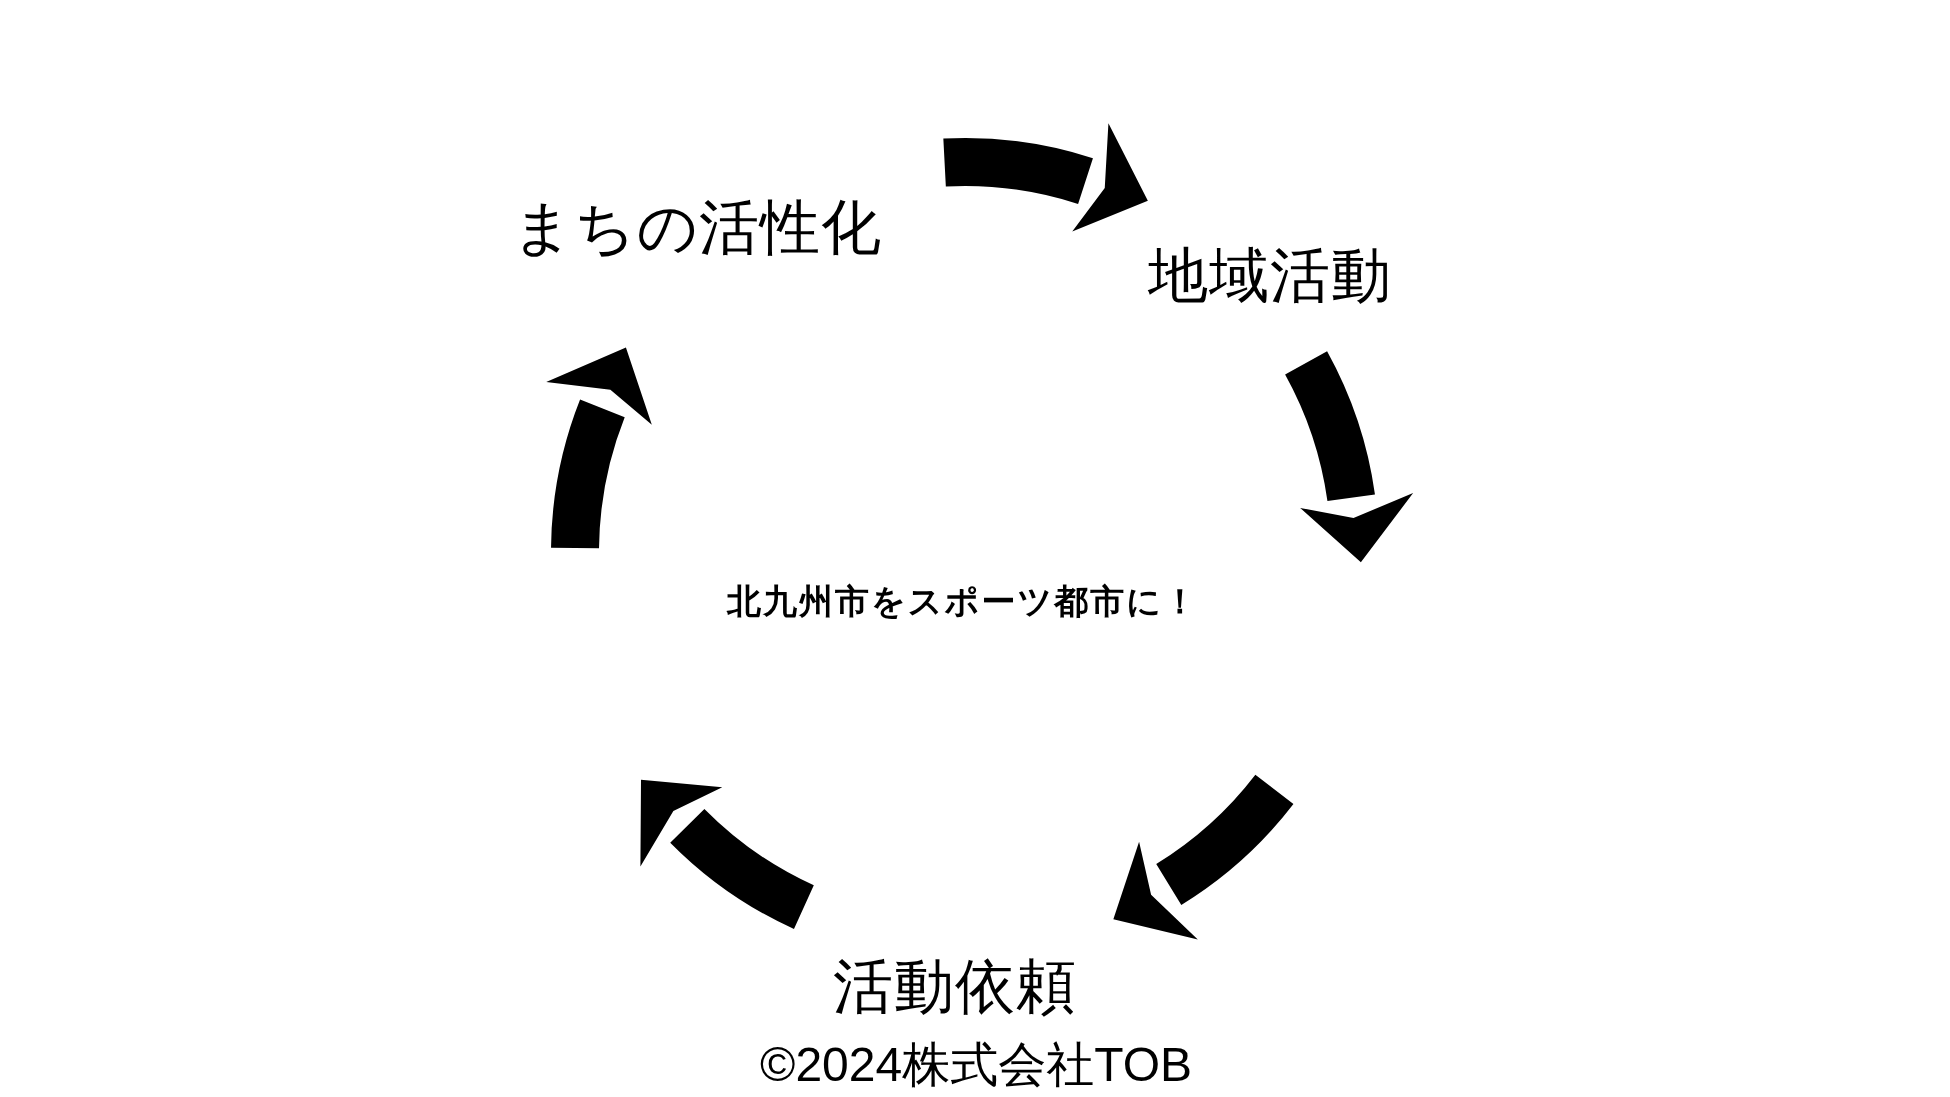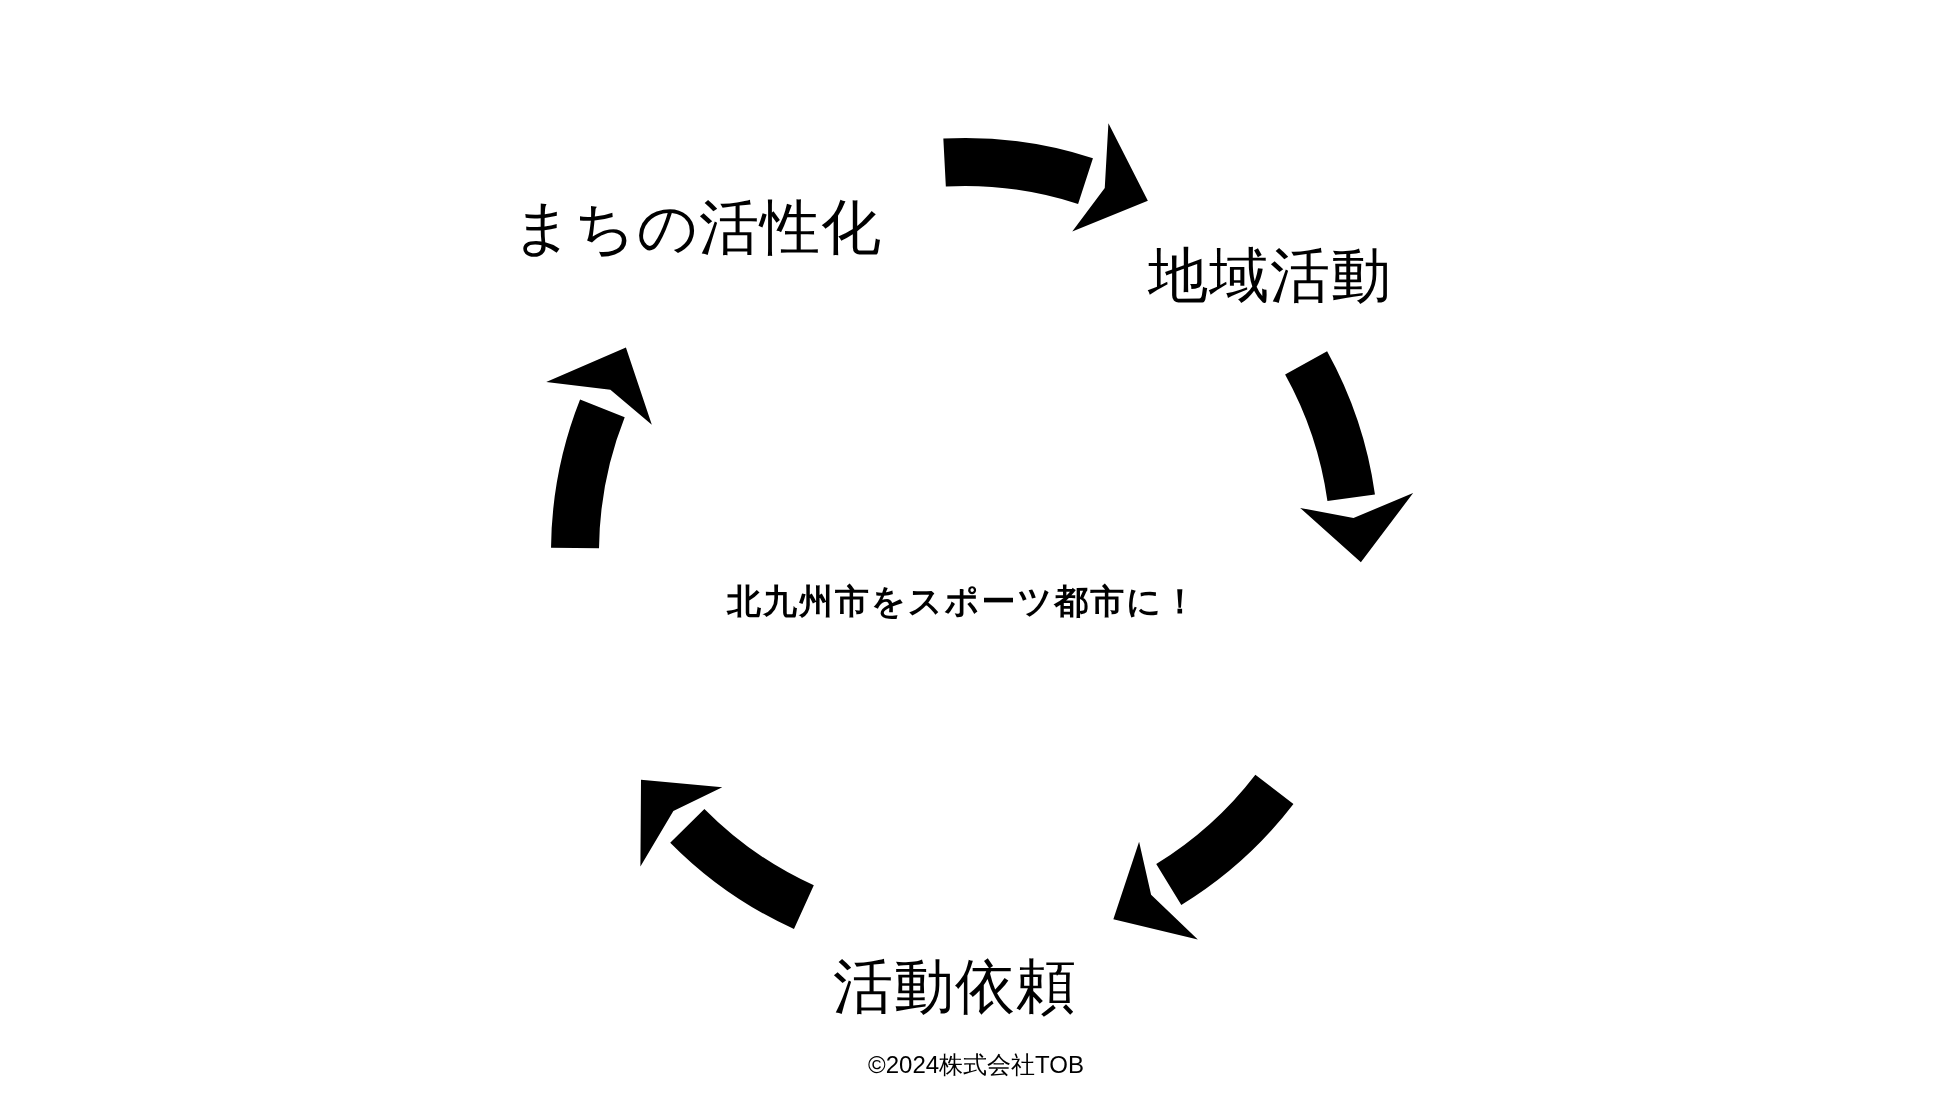--- a/index.html
+++ b/index.html
@@ -41,21 +41,21 @@
     transform: translate(-50%, -50%);
     font-size: 34px;
     font-weight: 700;
     letter-spacing: 2px;
     white-space: nowrap;
     line-height: 1;
   }
   .copyright-label {
     position: absolute;
     transform: translate(-50%, -50%);
-    font-size: 24px;
+    font-size: 48px;
     font-weight: 400;
     white-space: nowrap;
     line-height: 1;
   }
 </style>
 </head>
 <body>
 
 <div class="stage">
 

